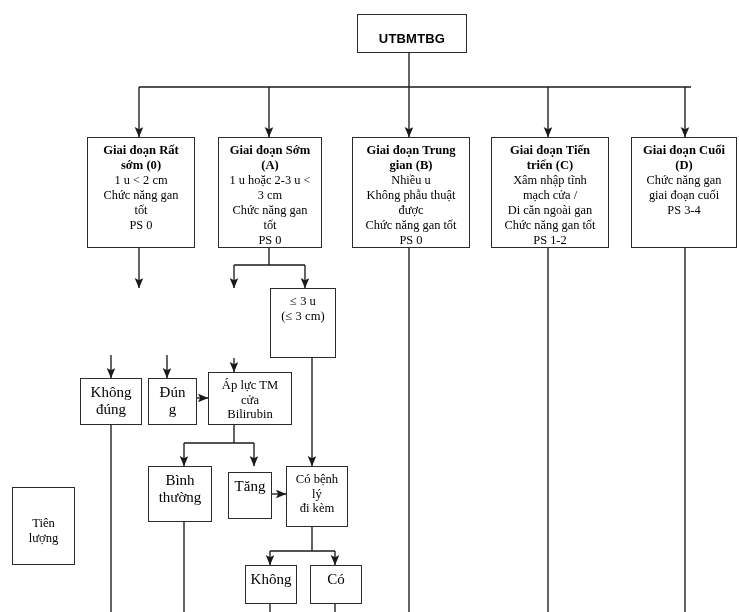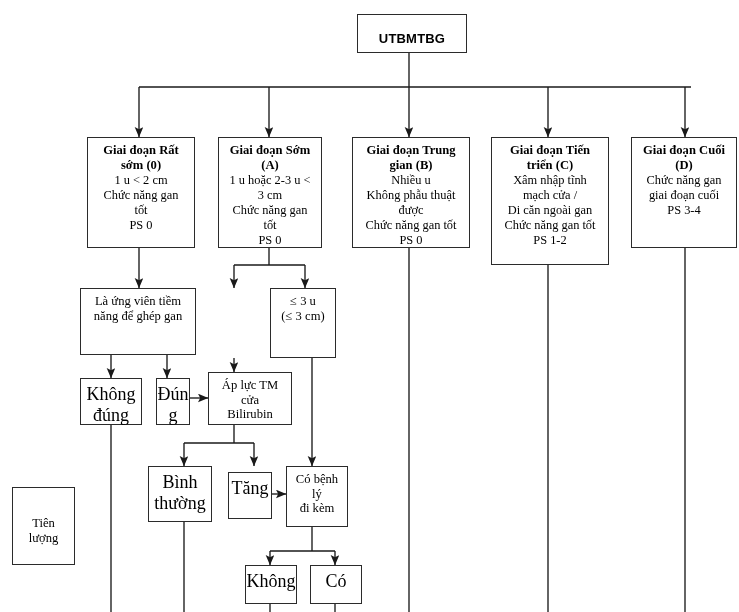--- a/index.html
+++ b/index.html
@@ -16,21 +16,21 @@
     border:1.4px solid #2b2b2b;background:#fff;
     display:flex;align-items:flex-start;justify-content:center;
     text-align:center;line-height:1.16;
     padding-top:5px;
   }
   .node .txt{display:block;width:100%;padding:0 2px;}
   .title-node{padding-top:16px;}
   .title-node .txt{font-family:"Liberation Sans","DejaVu Sans",sans-serif;font-weight:bold;font-size:13px;letter-spacing:.2px;}
   .stage-node .hd{font-weight:bold;display:block;font-size:12.6px;line-height:1.2;}
   .stage-node .bd{display:block;font-size:12.4px;line-height:1.2;}
-  .small-node .txt{font-size:18px;}
+  .small-node .txt{font-size:15px;}
   .mid-node .txt{font-size:12.6px;}
 </style>
 </head>
 <body>
 
 <div id="stage">
 
   <svg class="wires" viewBox="0 0 739 612">
     <defs>
       <marker id="ah" markerWidth="9" markerHeight="9" refX="7.4" refY="3.2" orient="auto" markerUnits="strokeWidth">
@@ -119,21 +119,21 @@
       <span class="hd">Giai đoạn Trung</span>
       <span class="hd">gian (B)</span>
       <span class="bd">Nhiều u</span>
       <span class="bd">Không phẫu thuật</span>
       <span class="bd">được</span>
       <span class="bd">Chức năng gan tốt</span>
       <span class="bd">PS 0</span>
     </span>
   </div>
 
-  <div class="node stage-node" style="left:491px;top:137px;width:118px;height:128px;">
+  <div class="node stage-node" style="left:491px;top:137px;width:118px;height:111px;">
     <span class="txt">
       <span class="hd">Giai đoạn Tiến</span>
       <span class="hd">triển (C)</span>
       <span class="bd">Xâm nhập tĩnh</span>
       <span class="bd">mạch cửa /</span>
       <span class="bd">Di căn ngoài gan</span>
       <span class="bd">Chức năng gan tốt</span>
       <span class="bd">PS 1-2</span>
     </span>
   </div>
@@ -141,43 +141,37 @@
   <div class="node stage-node" style="left:631px;top:137px;width:106px;height:111px;">
     <span class="txt">
       <span class="hd">Giai đoạn Cuối</span>
       <span class="hd">(D)</span>
       <span class="bd">Chức năng gan</span>
       <span class="bd">giai đoạn cuối</span>
       <span class="bd">PS 3-4</span>
     </span>
   </div>
 
-  <div class="node mid-node" style="left:80px;top:288px;width:116px;height:67px;">
-    <span class="txt">
-      <span>Là ứng viên tiềm</span><br>
-      <span>năng để ghép gan</span>
-    </span>
-  </div>
 
 
   <div class="node mid-node" style="left:270px;top:288px;width:66px;height:70px;">
     <span class="txt">
       <span>≤ 3 u</span><br>
       <span>(≤ 3 cm)</span>
     </span>
   </div>
 
   <div class="node small-node" style="left:80px;top:378px;width:62px;height:47px;">
     <span class="txt">
       <span>Không</span><br>
       <span>đúng</span>
     </span>
   </div>
 
-  <div class="node small-node" style="left:156px;top:378px;width:34px;height:47px;">
+  <div class="node small-node" style="left:148px;top:378px;width:49px;height:47px;">
     <span class="txt">
       <span>Đún</span><br>
       <span>g</span>
     </span>
   </div>
 
   <div class="node mid-node" style="left:208px;top:372px;width:84px;height:53px;">
     <span class="txt">
       <span>Áp lực TM</span><br>
       <span>cửa</span><br>

